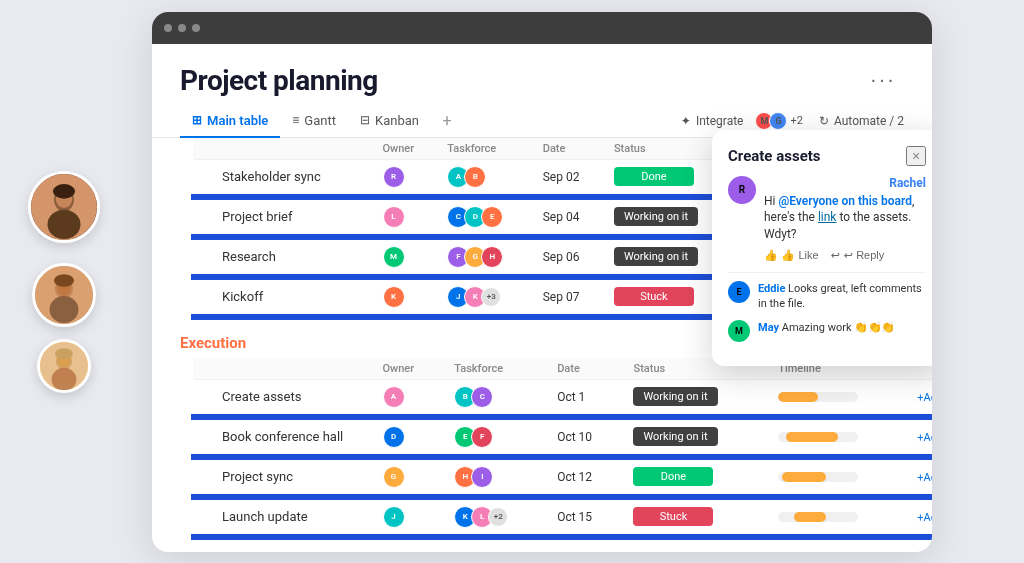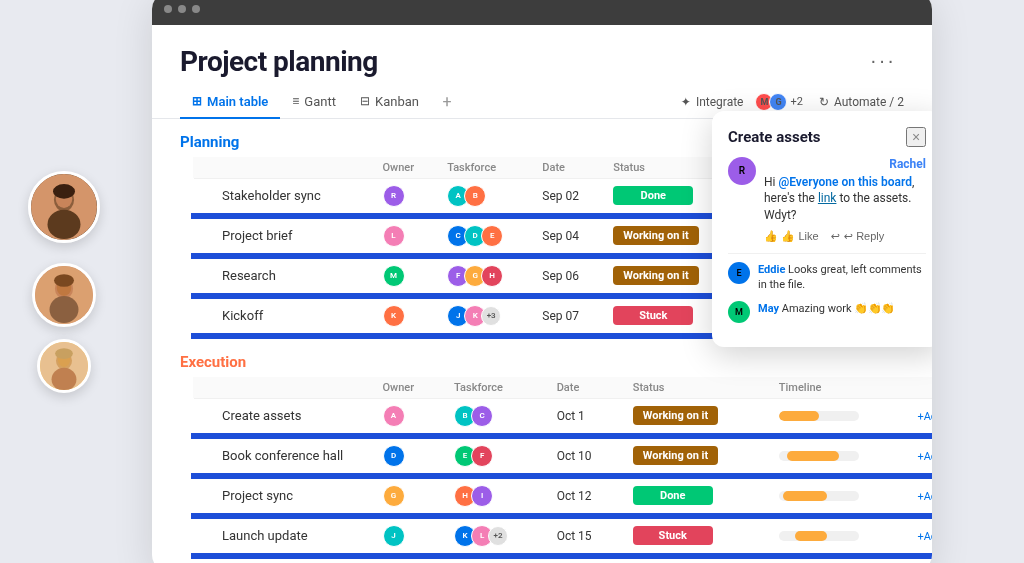--- a/index.html
+++ b/index.html
@@ -229,26 +229,26 @@
       font-weight: 600;
     }
     
     .status-badge {
       display: inline-flex;
       align-items: center;
       justify-content: center;
       padding: 3px 10px;
       border-radius: 4px;
       font-size: 11px;
-      font-weight: 700;
+      font-weight: 400;
       color: white;
       min-width: 80px;
     }
     .status-done { background: #00c875; }
-    .status-working { background: #a16207; }
+    .status-working { background: #404040; }
     .status-stuck { background: #e2445c; }
     
     .timeline-bar-container {
       width: 80px;
       height: 10px;
       background: #f0f0f0;
       border-radius: 5px;
       overflow: hidden;
       position: relative;
     }
@@ -468,21 +468,20 @@
         </div>
         <div class="tabs-right-item">
           <span>↻</span>
           <span>Automate / 2</span>
         </div>
       </div>
     </div>
 
     <div class="content-area">
 
-      <div class="section-label section-planning">Planning</div>
 
       <table class="task-table">
         <thead>
           <tr>
             <th></th>
             <th>Owner</th>
             <th>Taskforce</th>
             <th>Date</th>
             <th>Status</th>
             <th>Timeline</th>

